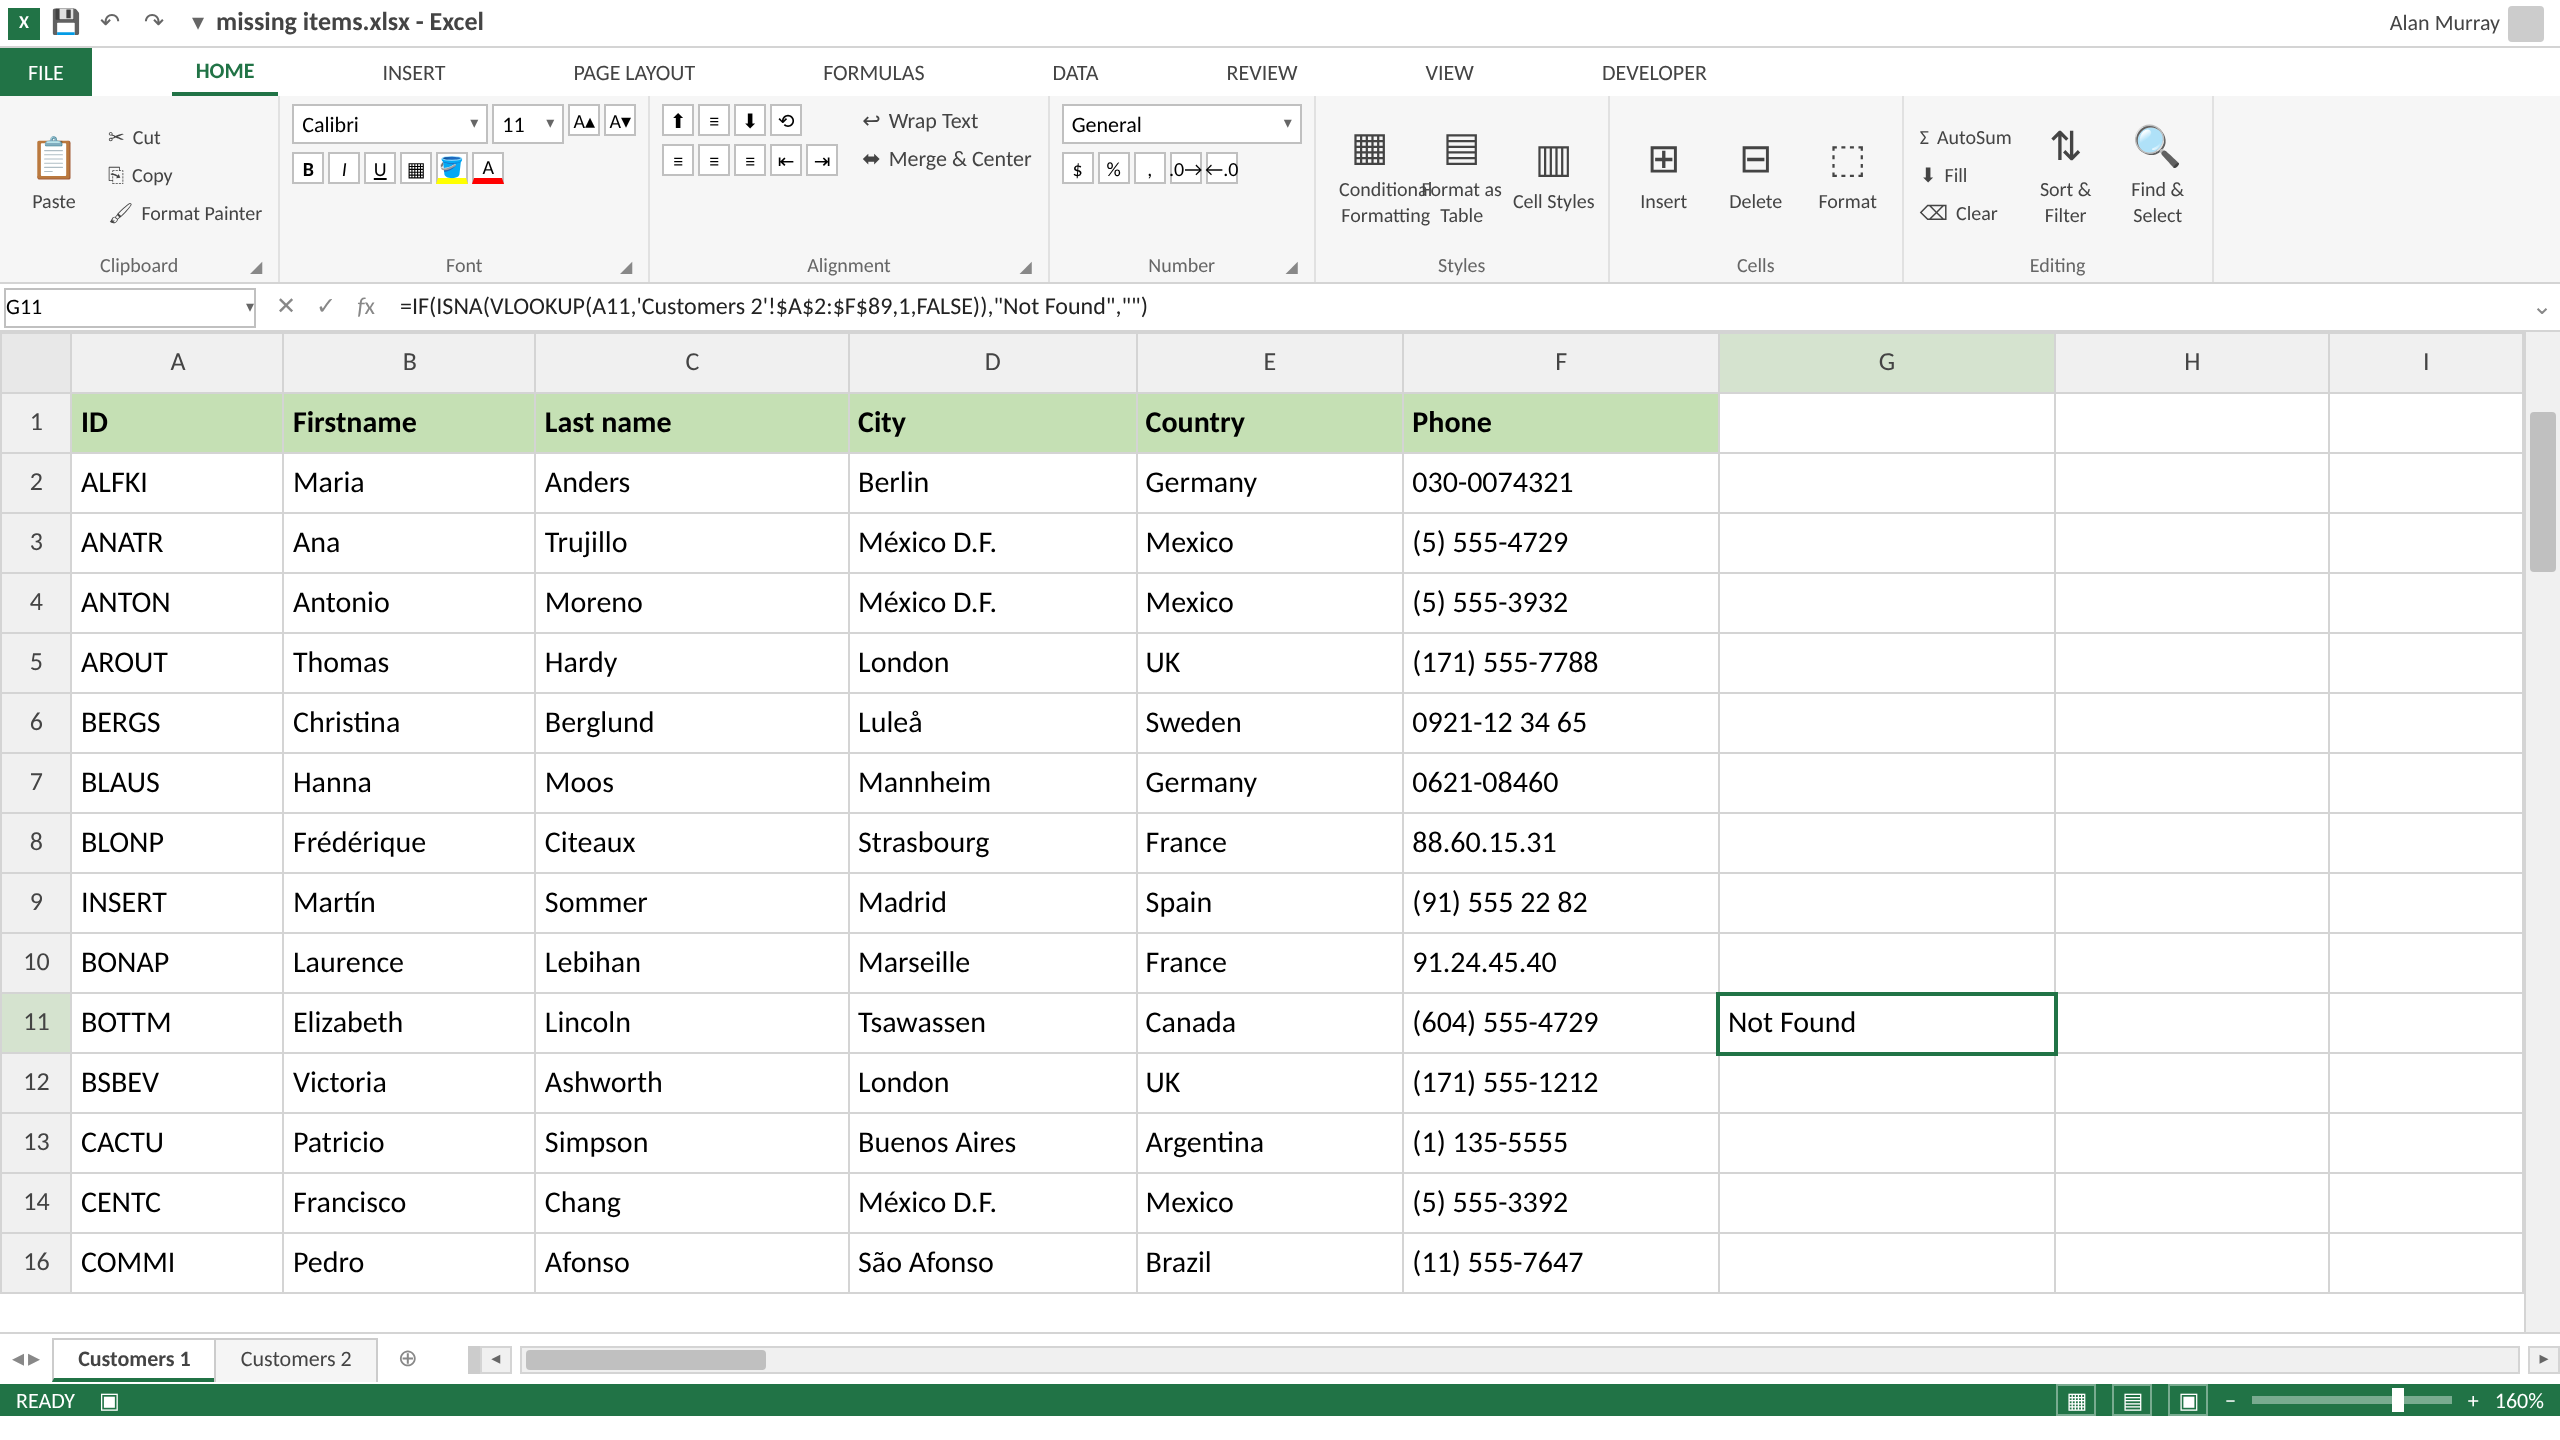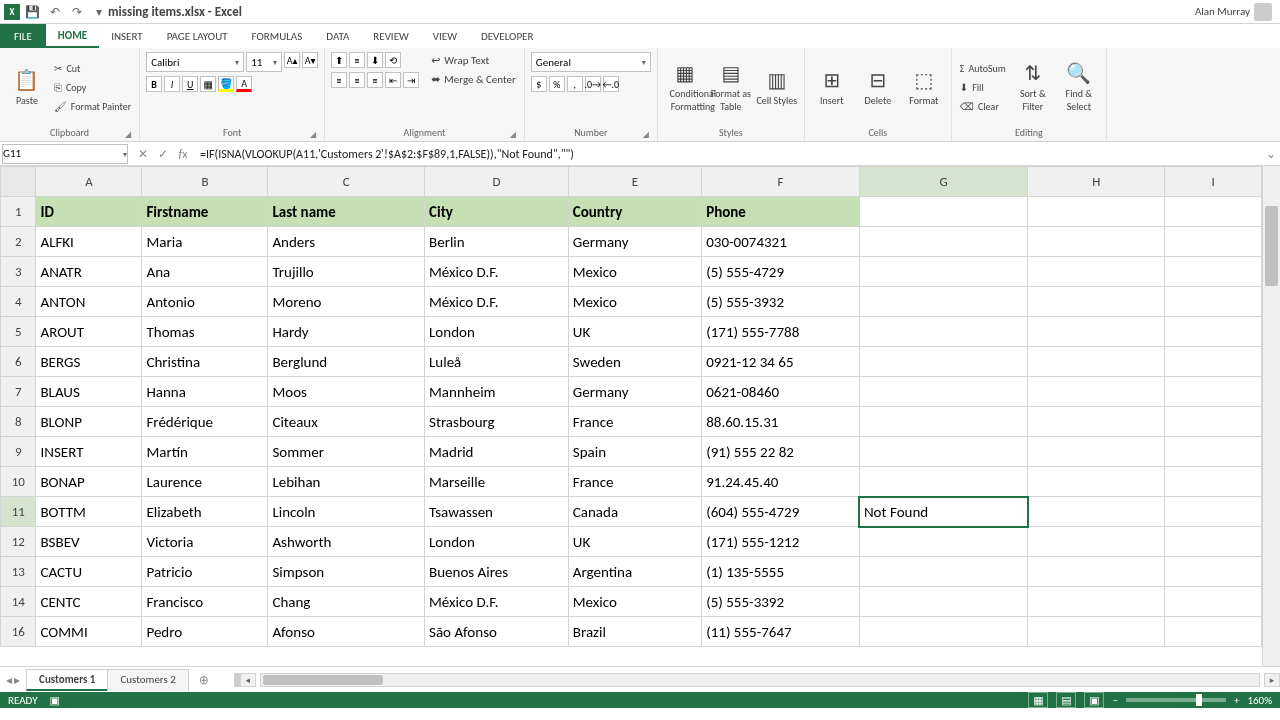--- a/index.html
+++ b/index.html
@@ -10,21 +10,21 @@
 .titlebar .left-icons { display: flex; align-items: center; gap: 4px; padding-left: 4px; }
 .titlebar .excel-logo { width: 16px; height: 16px; background: #217346; display:flex; align-items:center; justify-content:center; color:#fff; font-size:9px; font-weight:bold; }
 .titlebar .qat-btn { width: 18px; height: 18px; display:flex; align-items:center; justify-content:center; color:#666; cursor:pointer; }
 .titlebar .doc-title { flex: 1; font-size: 13px; color: #444; font-weight: bold; }
 .titlebar .user { padding: 0 8px; font-size: 11px; color: #444; display:flex; align-items:center; gap:4px;}
 .titlebar .avatar { width:18px; height:18px; background:#ccc; border-radius:2px; }
 
 
 .ribbon-tabs { height: 24px; background: #fff; display: flex; align-items: stretch; }
 .ribbon-tabs .file-tab { background: #217346; color: #fff; padding: 0 14px; display:flex; align-items:center; font-size:11px; cursor:pointer; }
-.ribbon-tabs .tab { padding: 0 12px; display:flex; align-items:center; font-size:11px; color:#444; cursor:pointer; }
+.ribbon-tabs .tab { padding: 0 12px; display:flex; align-items:center; font-size:11px; color:#444; cursor:pointer;margin-left:40px; }
 .ribbon-tabs .tab.active { border-bottom: 2px solid #217346; color:#217346; font-weight:600; }
 
 
 .ribbon { height: 94px; background: #f6f6f6; border-bottom: 1px solid #d4d4d4; display:flex; }
 .ribbon-group { border-right: 1px solid #e1e1e1; padding: 4px 6px 0 6px; display:flex; flex-direction:column; justify-content:space-between; }
 .ribbon-group .controls { display:flex; gap:4px; }
 .ribbon-group .label { text-align:center; font-size:10px; color:#666; padding:2px 0; position:relative; }
 .ribbon-group .label .launcher { position:absolute; right:2px; bottom:2px; font-size:8px; color:#888; cursor:pointer;}
 .big-btn { display:flex; flex-direction:column; align-items:center; justify-content:center; width:42px; height:70px; cursor:pointer; font-size:10px; color:#444; gap:2px;}
 .big-btn .icon { font-size:20px; }

